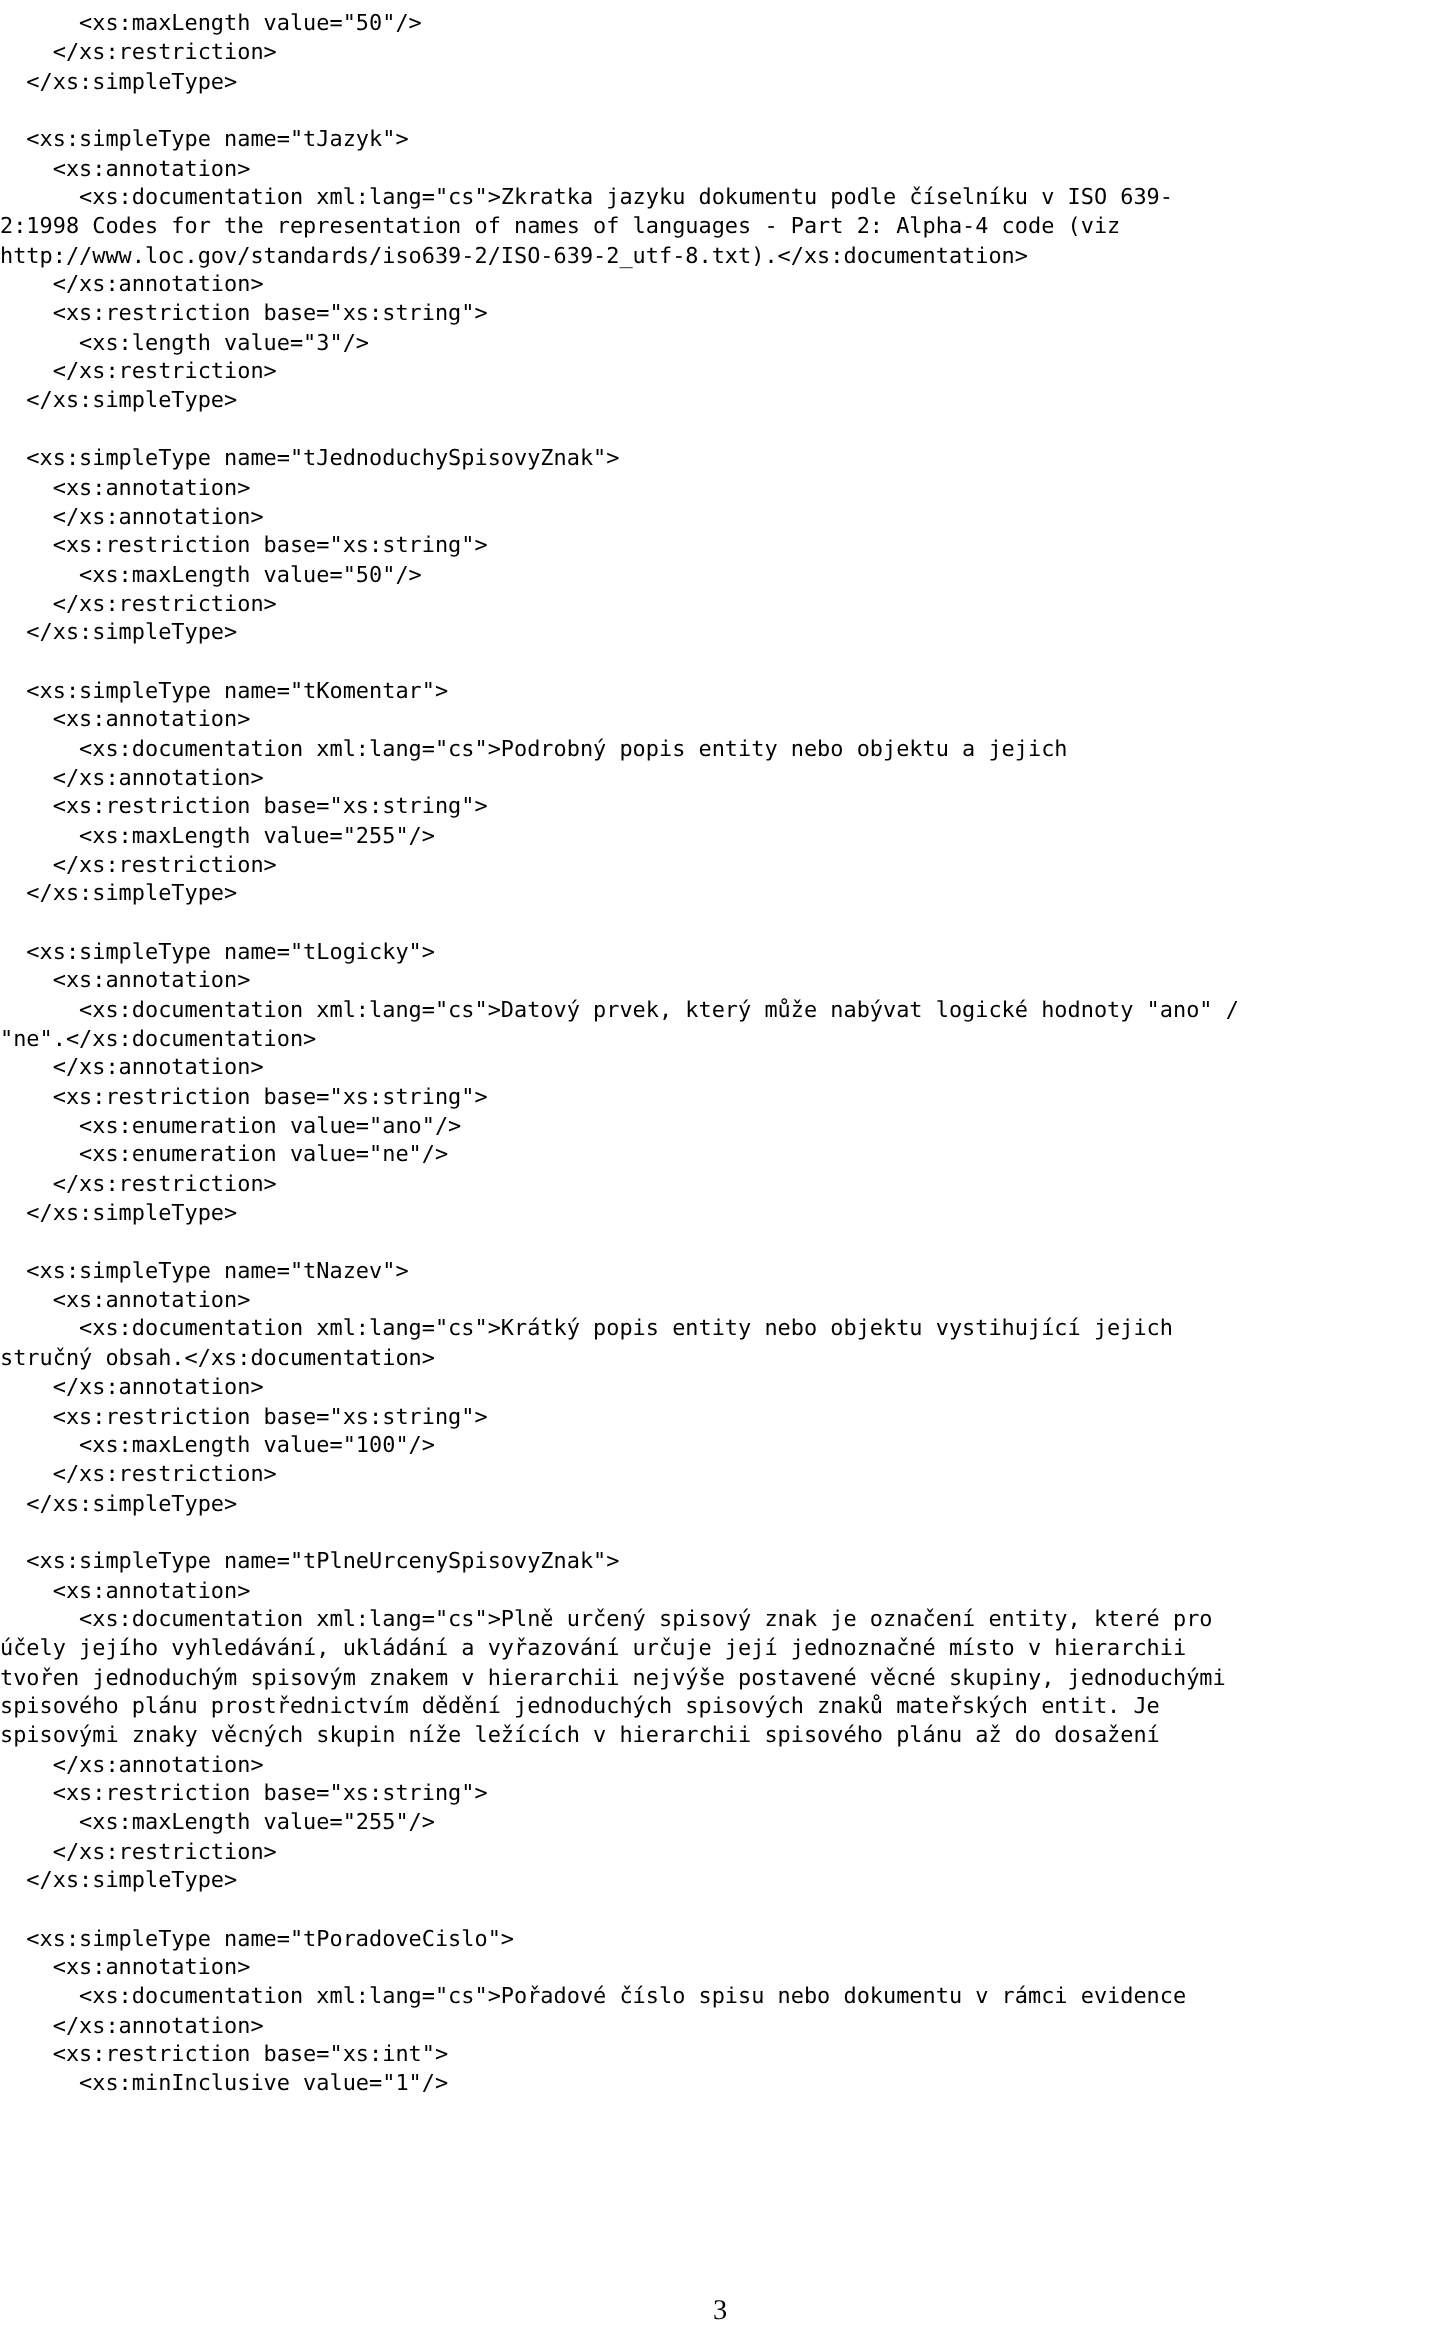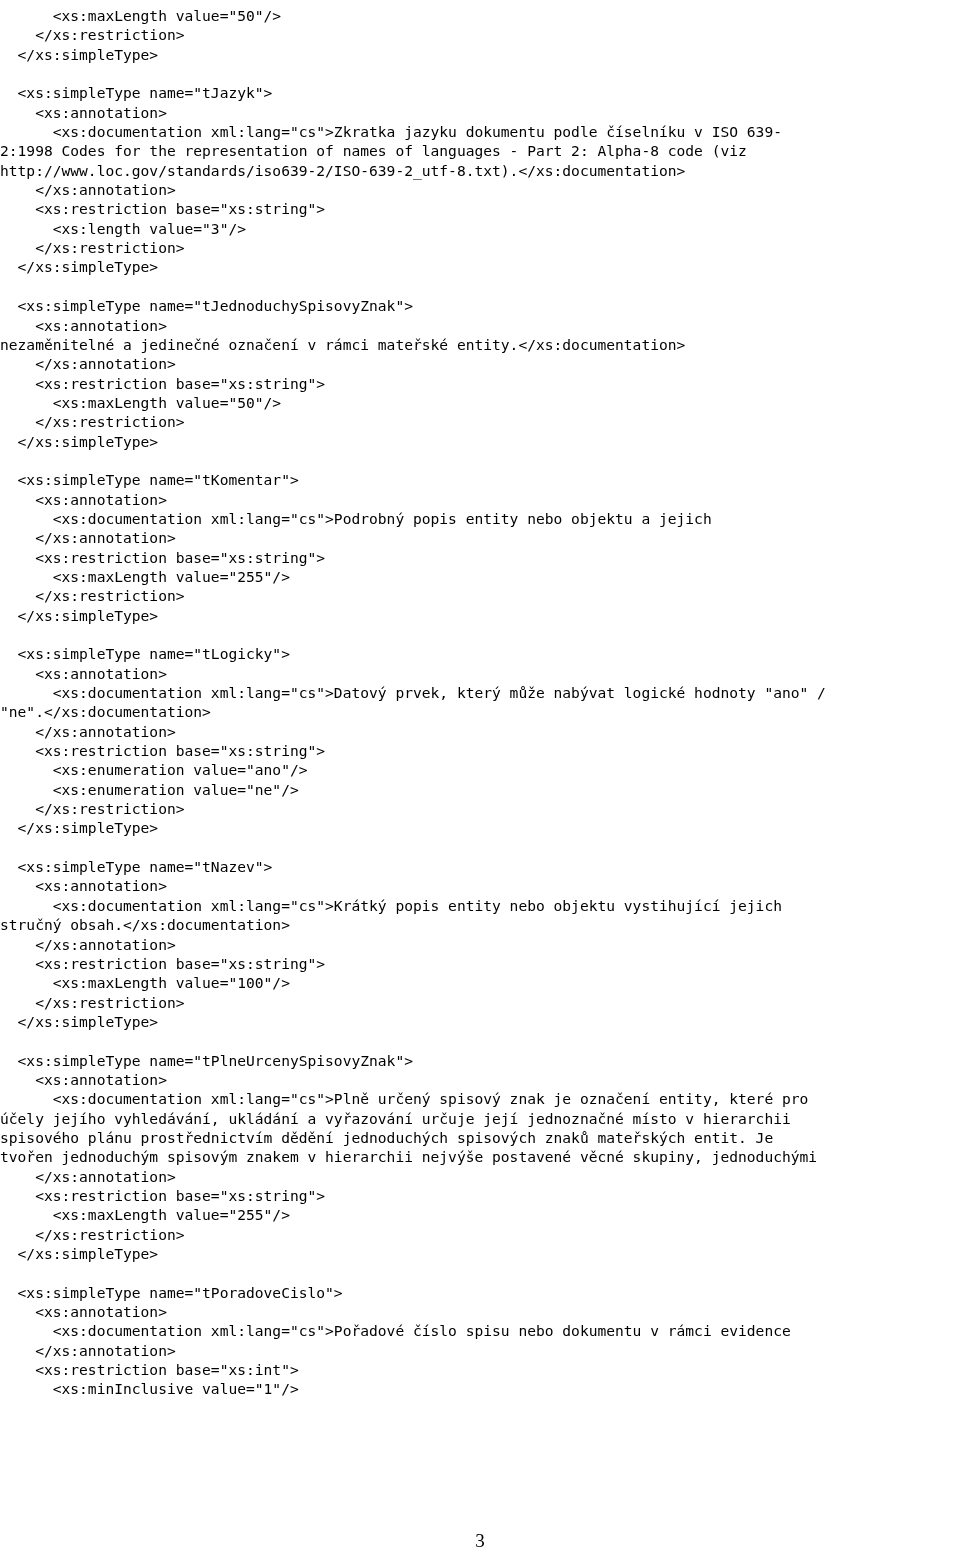--- a/index.html
+++ b/index.html
@@ -61,31 +61,30 @@
 <div id="page">
 
   <div id="code-body">
       <div class="code-line">      &lt;xs:maxLength value="50"/&gt;</div>
       <div class="code-line">    &lt;/xs:restriction&gt;</div>
       <div class="code-line">  &lt;/xs:simpleType&gt;</div>
       <div class="code-line blank-line"></div>
       <div class="code-line">  &lt;xs:simpleType name="tJazyk"&gt;</div>
       <div class="code-line">    &lt;xs:annotation&gt;</div>
       <div class="code-line">      &lt;xs:documentation xml:lang="cs"&gt;Zkratka jazyku dokumentu podle číselníku v ISO 639-</div>
-      <div class="code-line">2:1998 Codes for the representation of names of languages - Part 2: Alpha-8 code (viz</div>
+      <div class="code-line">2:1998 Codes for the representation of names of languages - Part 2: Alpha-4 code (viz</div>
       <div class="code-line">http://www.loc.gov/standards/iso639-2/ISO-639-2_utf-8.txt).&lt;/xs:documentation&gt;</div>
       <div class="code-line">    &lt;/xs:annotation&gt;</div>
       <div class="code-line">    &lt;xs:restriction base="xs:string"&gt;</div>
       <div class="code-line">      &lt;xs:length value="3"/&gt;</div>
       <div class="code-line">    &lt;/xs:restriction&gt;</div>
       <div class="code-line">  &lt;/xs:simpleType&gt;</div>
       <div class="code-line blank-line"></div>
       <div class="code-line">  &lt;xs:simpleType name="tJednoduchySpisovyZnak"&gt;</div>
       <div class="code-line">    &lt;xs:annotation&gt;</div>
-      <div class="code-line">nezaměnitelné a jedinečné označení v rámci mateřské entity.&lt;/xs:documentation&gt;</div>
       <div class="code-line">    &lt;/xs:annotation&gt;</div>
       <div class="code-line">    &lt;xs:restriction base="xs:string"&gt;</div>
       <div class="code-line">      &lt;xs:maxLength value="50"/&gt;</div>
       <div class="code-line">    &lt;/xs:restriction&gt;</div>
       <div class="code-line">  &lt;/xs:simpleType&gt;</div>
       <div class="code-line blank-line"></div>
       <div class="code-line">  &lt;xs:simpleType name="tKomentar"&gt;</div>
       <div class="code-line">    &lt;xs:annotation&gt;</div>
       <div class="code-line">      &lt;xs:documentation xml:lang="cs"&gt;Podrobný popis entity nebo objektu a jejich</div>
       <div class="code-line">    &lt;/xs:annotation&gt;</div>
@@ -112,22 +111,23 @@
       <div class="code-line">    &lt;/xs:annotation&gt;</div>
       <div class="code-line">    &lt;xs:restriction base="xs:string"&gt;</div>
       <div class="code-line">      &lt;xs:maxLength value="100"/&gt;</div>
       <div class="code-line">    &lt;/xs:restriction&gt;</div>
       <div class="code-line">  &lt;/xs:simpleType&gt;</div>
       <div class="code-line blank-line"></div>
       <div class="code-line">  &lt;xs:simpleType name="tPlneUrcenySpisovyZnak"&gt;</div>
       <div class="code-line">    &lt;xs:annotation&gt;</div>
       <div class="code-line">      &lt;xs:documentation xml:lang="cs"&gt;Plně určený spisový znak je označení entity, které pro</div>
       <div class="code-line">účely jejího vyhledávání, ukládání a vyřazování určuje její jednoznačné místo v hierarchii</div>
+      <div class="code-line">tvořen jednoduchým spisovým znakem v hierarchii nejvýše postavené věcné skupiny, jednoduchými</div>
       <div class="code-line">spisového plánu prostřednictvím dědění jednoduchých spisových znaků mateřských entit. Je</div>
-      <div class="code-line">tvořen jednoduchým spisovým znakem v hierarchii nejvýše postavené věcné skupiny, jednoduchými</div>
+      <div class="code-line">spisovými znaky věcných skupin níže ležících v hierarchii spisového plánu až do dosažení</div>
       <div class="code-line">    &lt;/xs:annotation&gt;</div>
       <div class="code-line">    &lt;xs:restriction base="xs:string"&gt;</div>
       <div class="code-line">      &lt;xs:maxLength value="255"/&gt;</div>
       <div class="code-line">    &lt;/xs:restriction&gt;</div>
       <div class="code-line">  &lt;/xs:simpleType&gt;</div>
       <div class="code-line blank-line"></div>
       <div class="code-line">  &lt;xs:simpleType name="tPoradoveCislo"&gt;</div>
       <div class="code-line">    &lt;xs:annotation&gt;</div>
       <div class="code-line">      &lt;xs:documentation xml:lang="cs"&gt;Pořadové číslo spisu nebo dokumentu v rámci evidence</div>
       <div class="code-line">    &lt;/xs:annotation&gt;</div>

